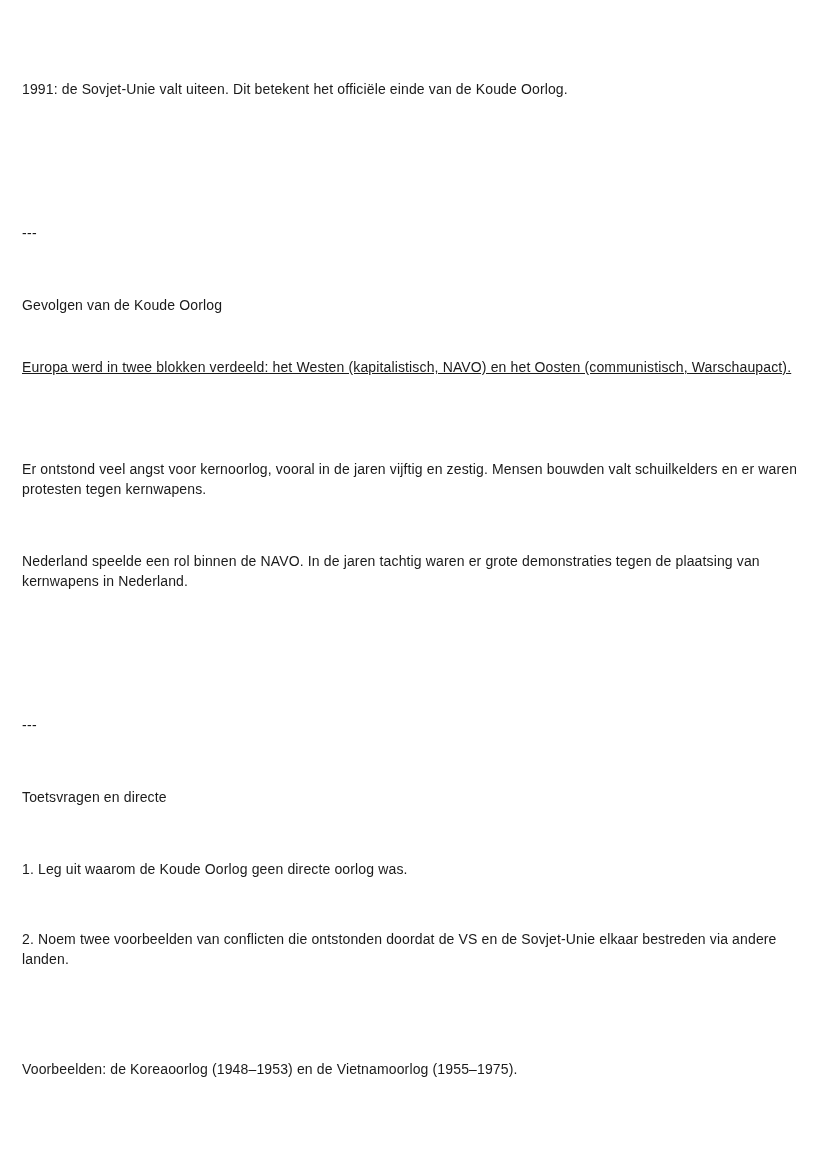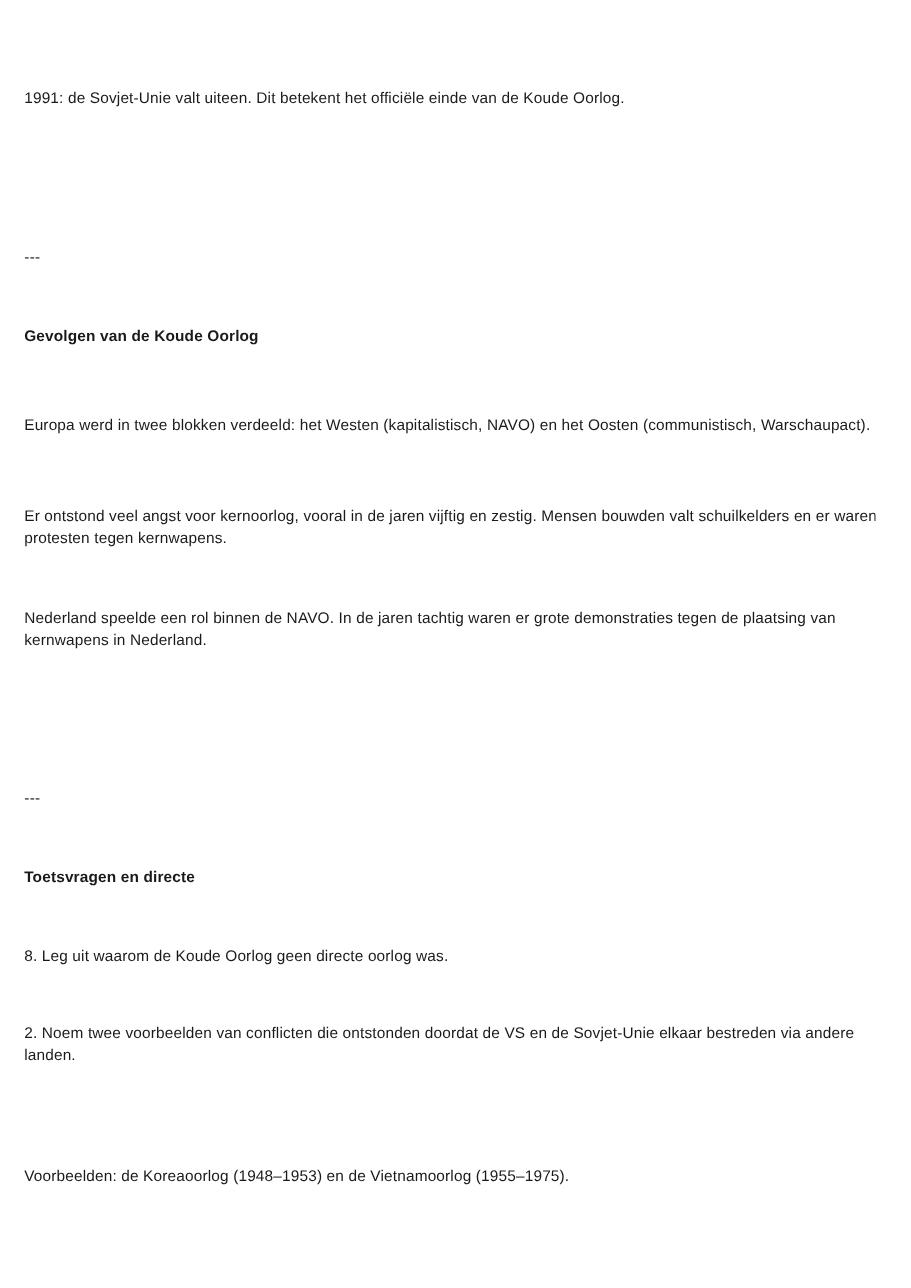--- a/index.html
+++ b/index.html
@@ -48,49 +48,49 @@
 
   
   .separator {
     font-size: 14px;
     line-height: 19.5px;
     letter-spacing: 0.02em;
     color: #1a1a1a;
   }
 
   .heading {
-    font-weight: 700;   
+    font-weight: 400;   
   }
 
   .narrow {
     width: 760px;
   }
 </style>
 </head>
 <body>
 
 <div class="page">
   <div class="doc">
 
     <div class="block" style="top:52px;">1991: de Sovjet-Unie valt uiteen. Dit betekent het officiële einde van de Koude Oorlog.</div>
 
     <div class="block separator" style="top:196px;">---</div>
 
     <div class="block heading" style="top:268px;">Gevolgen van de Koude Oorlog</div>
 
-    <div class="block" style="top:349px;">Europa werd in twee blokken verdeeld: het Westen (kapitalistisch, NAVO) en het Oosten (communistisch, Warschaupact).</div>
+    <div class="block" style="top:330px;text-decoration:underline;">Europa werd in twee blokken verdeeld: het Westen (kapitalistisch, NAVO) en het Oosten (communistisch, Warschaupact).</div>
 
     <div class="block" style="top:432px;">Er ontstond veel angst voor kernoorlog, vooral in de jaren vijftig en zestig. Mensen bouwden valt schuilkelders en er waren protesten tegen kernwapens.</div>
 
     <div class="block narrow" style="top:524px;">Nederland speelde een rol binnen de NAVO. In de jaren tachtig waren er grote demonstraties tegen de plaatsing van kernwapens in Nederland.</div>
 
     <div class="block separator" style="top:688px;">---</div>
 
     <div class="block heading" style="top:760px;">Toetsvragen en directe</div>
 
-    <div class="block" style="top:832px;">8. Leg uit waarom de Koude Oorlog geen directe oorlog was.</div>
+    <div class="block" style="top:832px;">1. Leg uit waarom de Koude Oorlog geen directe oorlog was.</div>
 
     <div class="block" style="top:902px;">2. Noem twee voorbeelden van conflicten die ontstonden doordat de VS en de Sovjet-Unie elkaar bestreden via andere landen.</div>
 
     <div class="block" style="top:1032px;">Voorbeelden: de Koreaoorlog (1948–1953) en de Vietnamoorlog (1955–1975).</div>
 
   </div>
 </div>
 
 </body></html>

